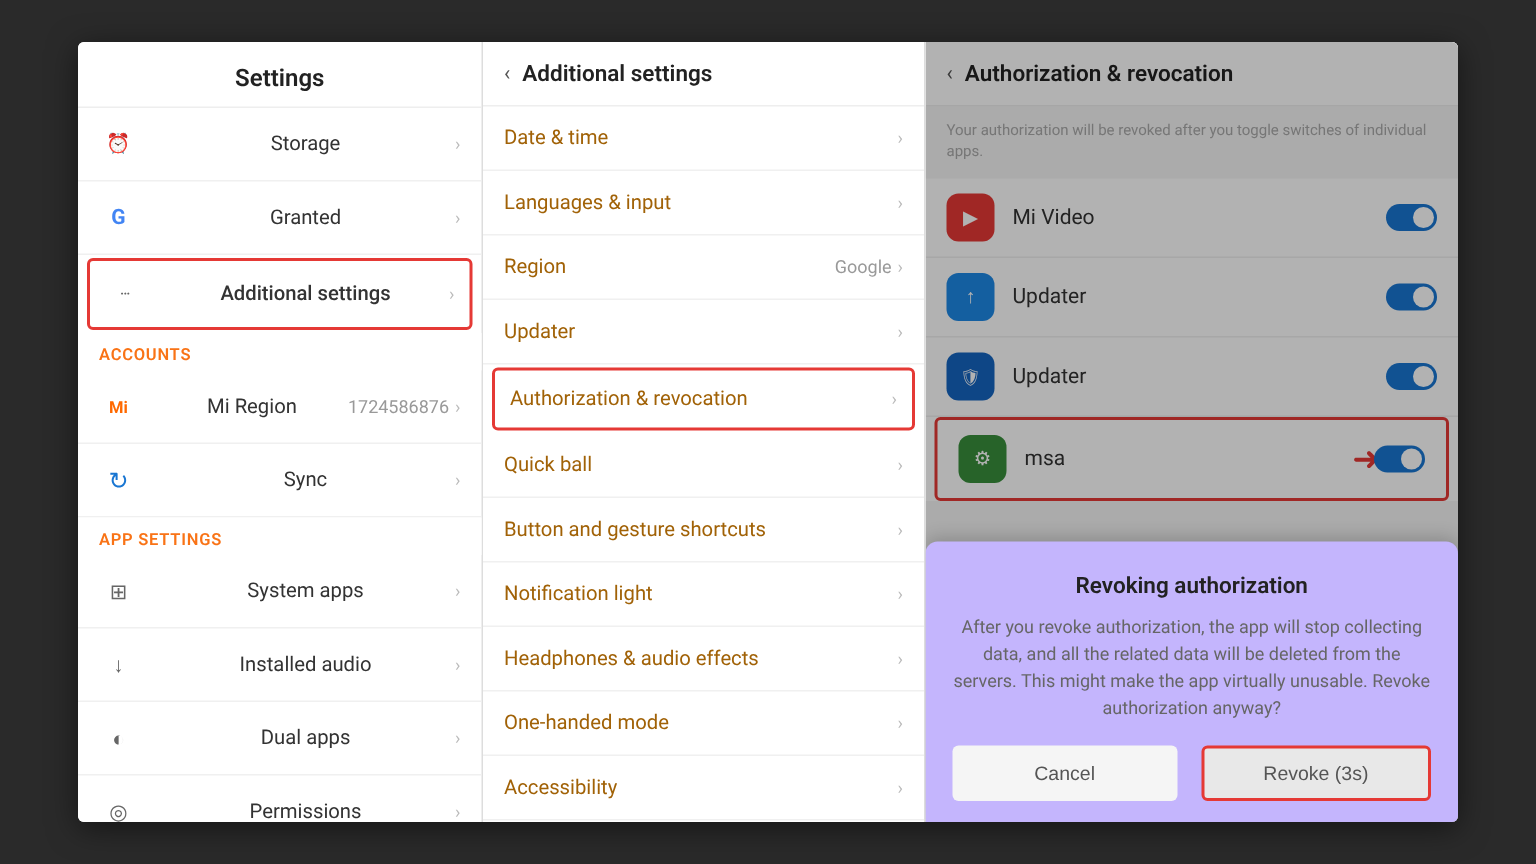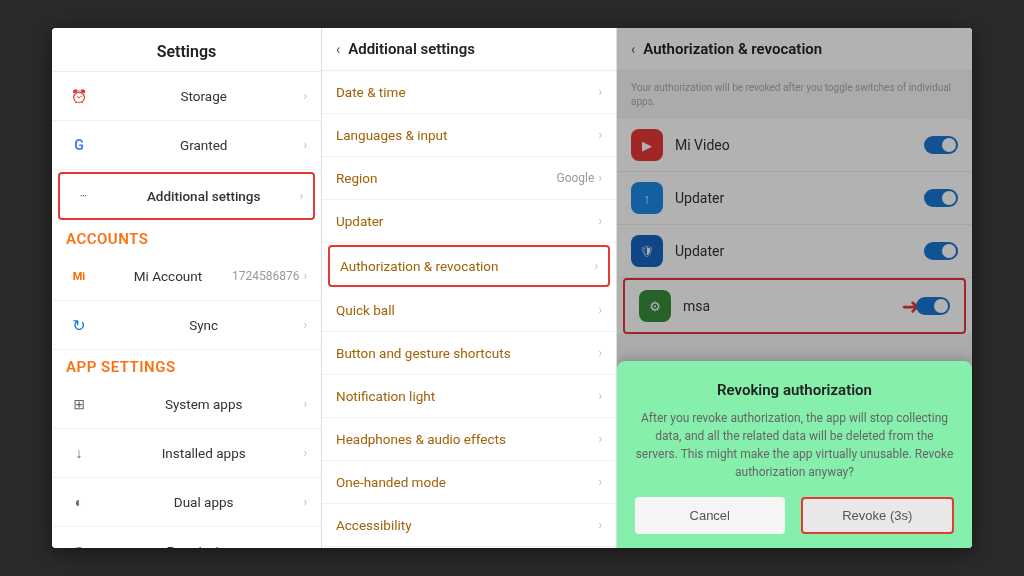--- a/index.html
+++ b/index.html
@@ -67,21 +67,21 @@
       font-size: 12px;
       color: #999;
       margin-right: 4px;
     }
     .chevron {
       color: #bbb;
       font-size: 12px;
     }
     .section-header {
       padding: 8px 14px 4px;
-      font-size: 15px;
+      font-size: 11px;
       color: #f97316;
       font-weight: 600;
       letter-spacing: 0.5px;
       background: #fff;
     }
     .highlighted-item {
       border: 2.5px solid #e53935;
       border-radius: 4px;
       margin: 2px 6px;
       padding: 9px 10px;
@@ -242,21 +242,21 @@
       bottom: 0;
       left: 0;
       right: 0;
       background: rgba(0,0,0,0.3);
       top: 0;
       display: flex;
       flex-direction: column;
       justify-content: flex-end;
     }
     .revoke-modal {
-      background: #86efac;
+      background: #c4b5fd;
       border-radius: 8px 8px 0 0;
       padding: 20px 18px 14px;
       box-shadow: 0 -2px 12px rgba(0,0,0,0.2);
     }
     .revoke-title {
       font-size: 15px;
       font-weight: 600;
       color: #222;
       text-align: center;
       margin-bottom: 10px;
@@ -328,42 +328,42 @@
     <div class="settings-item highlighted-item">
       <div class="settings-icon icon-more"></div>
       <span class="settings-label">Additional settings</span>
       <span class="chevron">›</span>
     </div>
 
     <div class="section-header">ACCOUNTS</div>
 
     <div class="settings-item">
       <div class="settings-icon icon-mi"></div>
-      <span class="settings-label">Mi Account</span>
+      <span class="settings-label">Mi Region</span>
       <span class="settings-value">1724586876</span>
       <span class="chevron">›</span>
     </div>
 
     <div class="settings-item">
       <div class="settings-icon icon-sync"></div>
       <span class="settings-label">Sync</span>
       <span class="chevron">›</span>
     </div>
 
     <div class="section-header">APP SETTINGS</div>
 
     <div class="settings-item">
       <div class="settings-icon icon-apps"></div>
       <span class="settings-label">System apps</span>
       <span class="chevron">›</span>
     </div>
 
     <div class="settings-item">
       <div class="settings-icon icon-inst"></div>
-      <span class="settings-label">Installed apps</span>
+      <span class="settings-label">Installed audio</span>
       <span class="chevron">›</span>
     </div>
 
     <div class="settings-item">
       <div class="settings-icon icon-dual"></div>
       <span class="settings-label">Dual apps</span>
       <span class="chevron">›</span>
     </div>
 
     <div class="settings-item">

